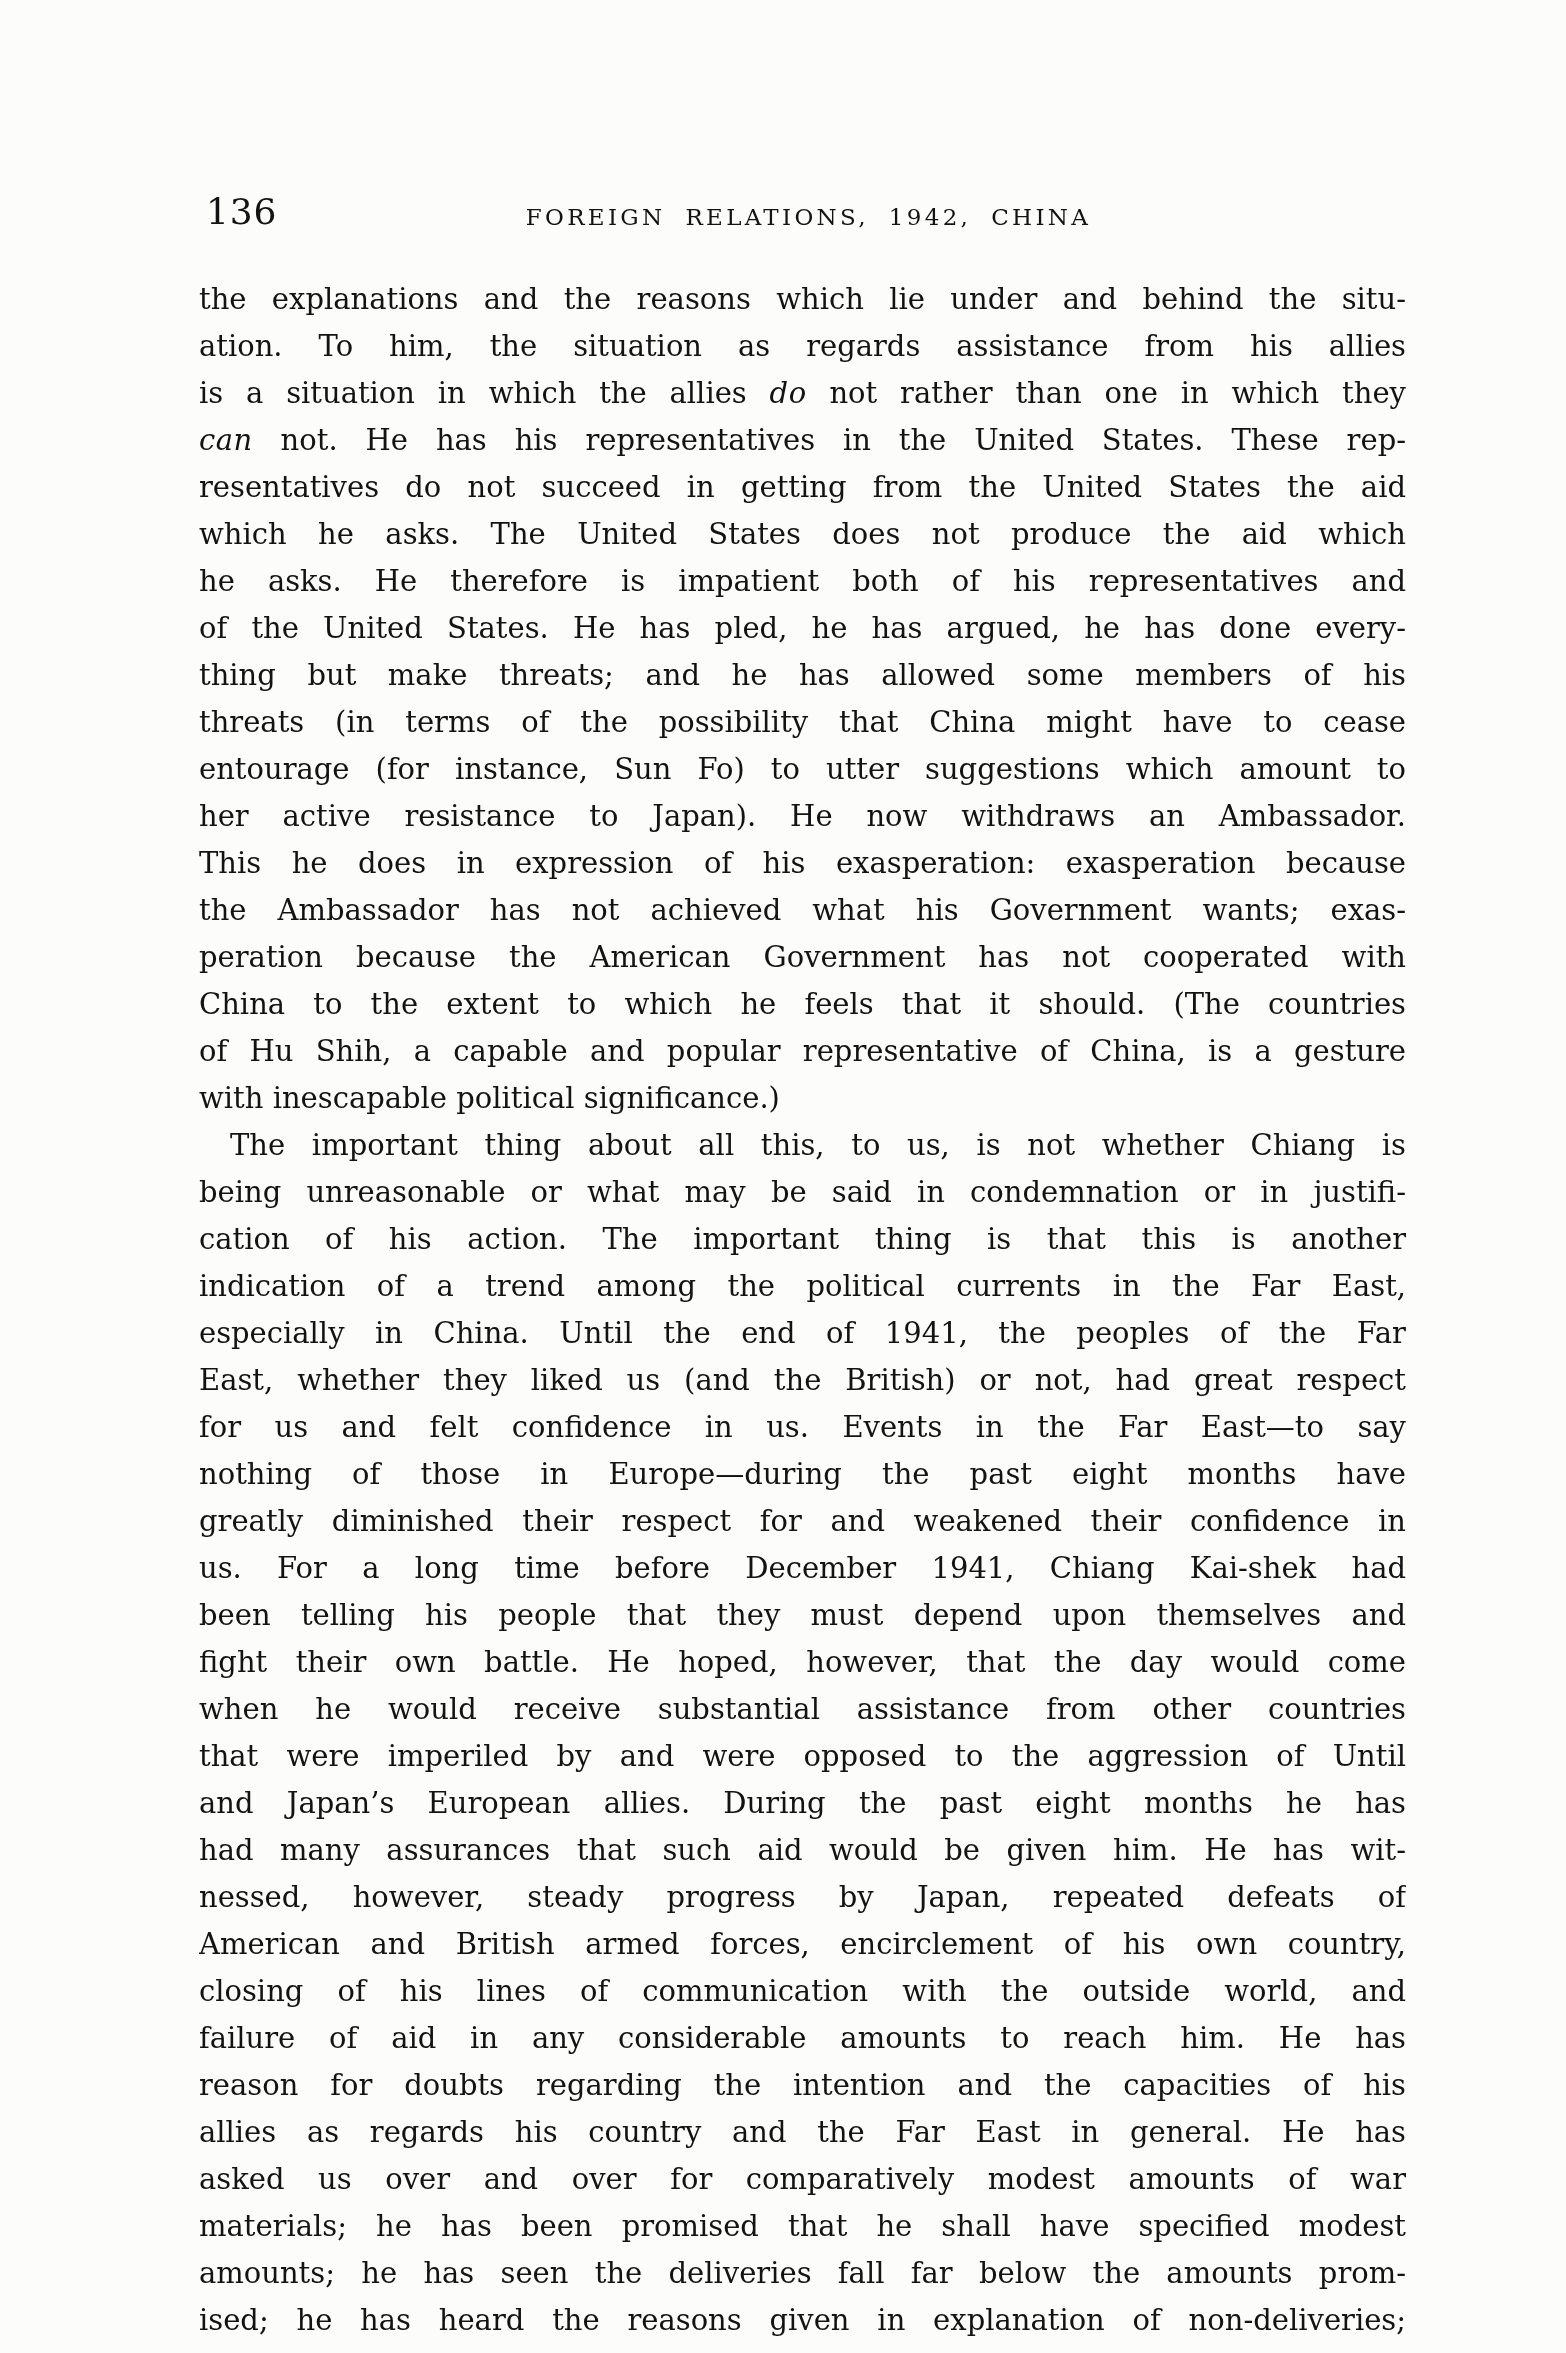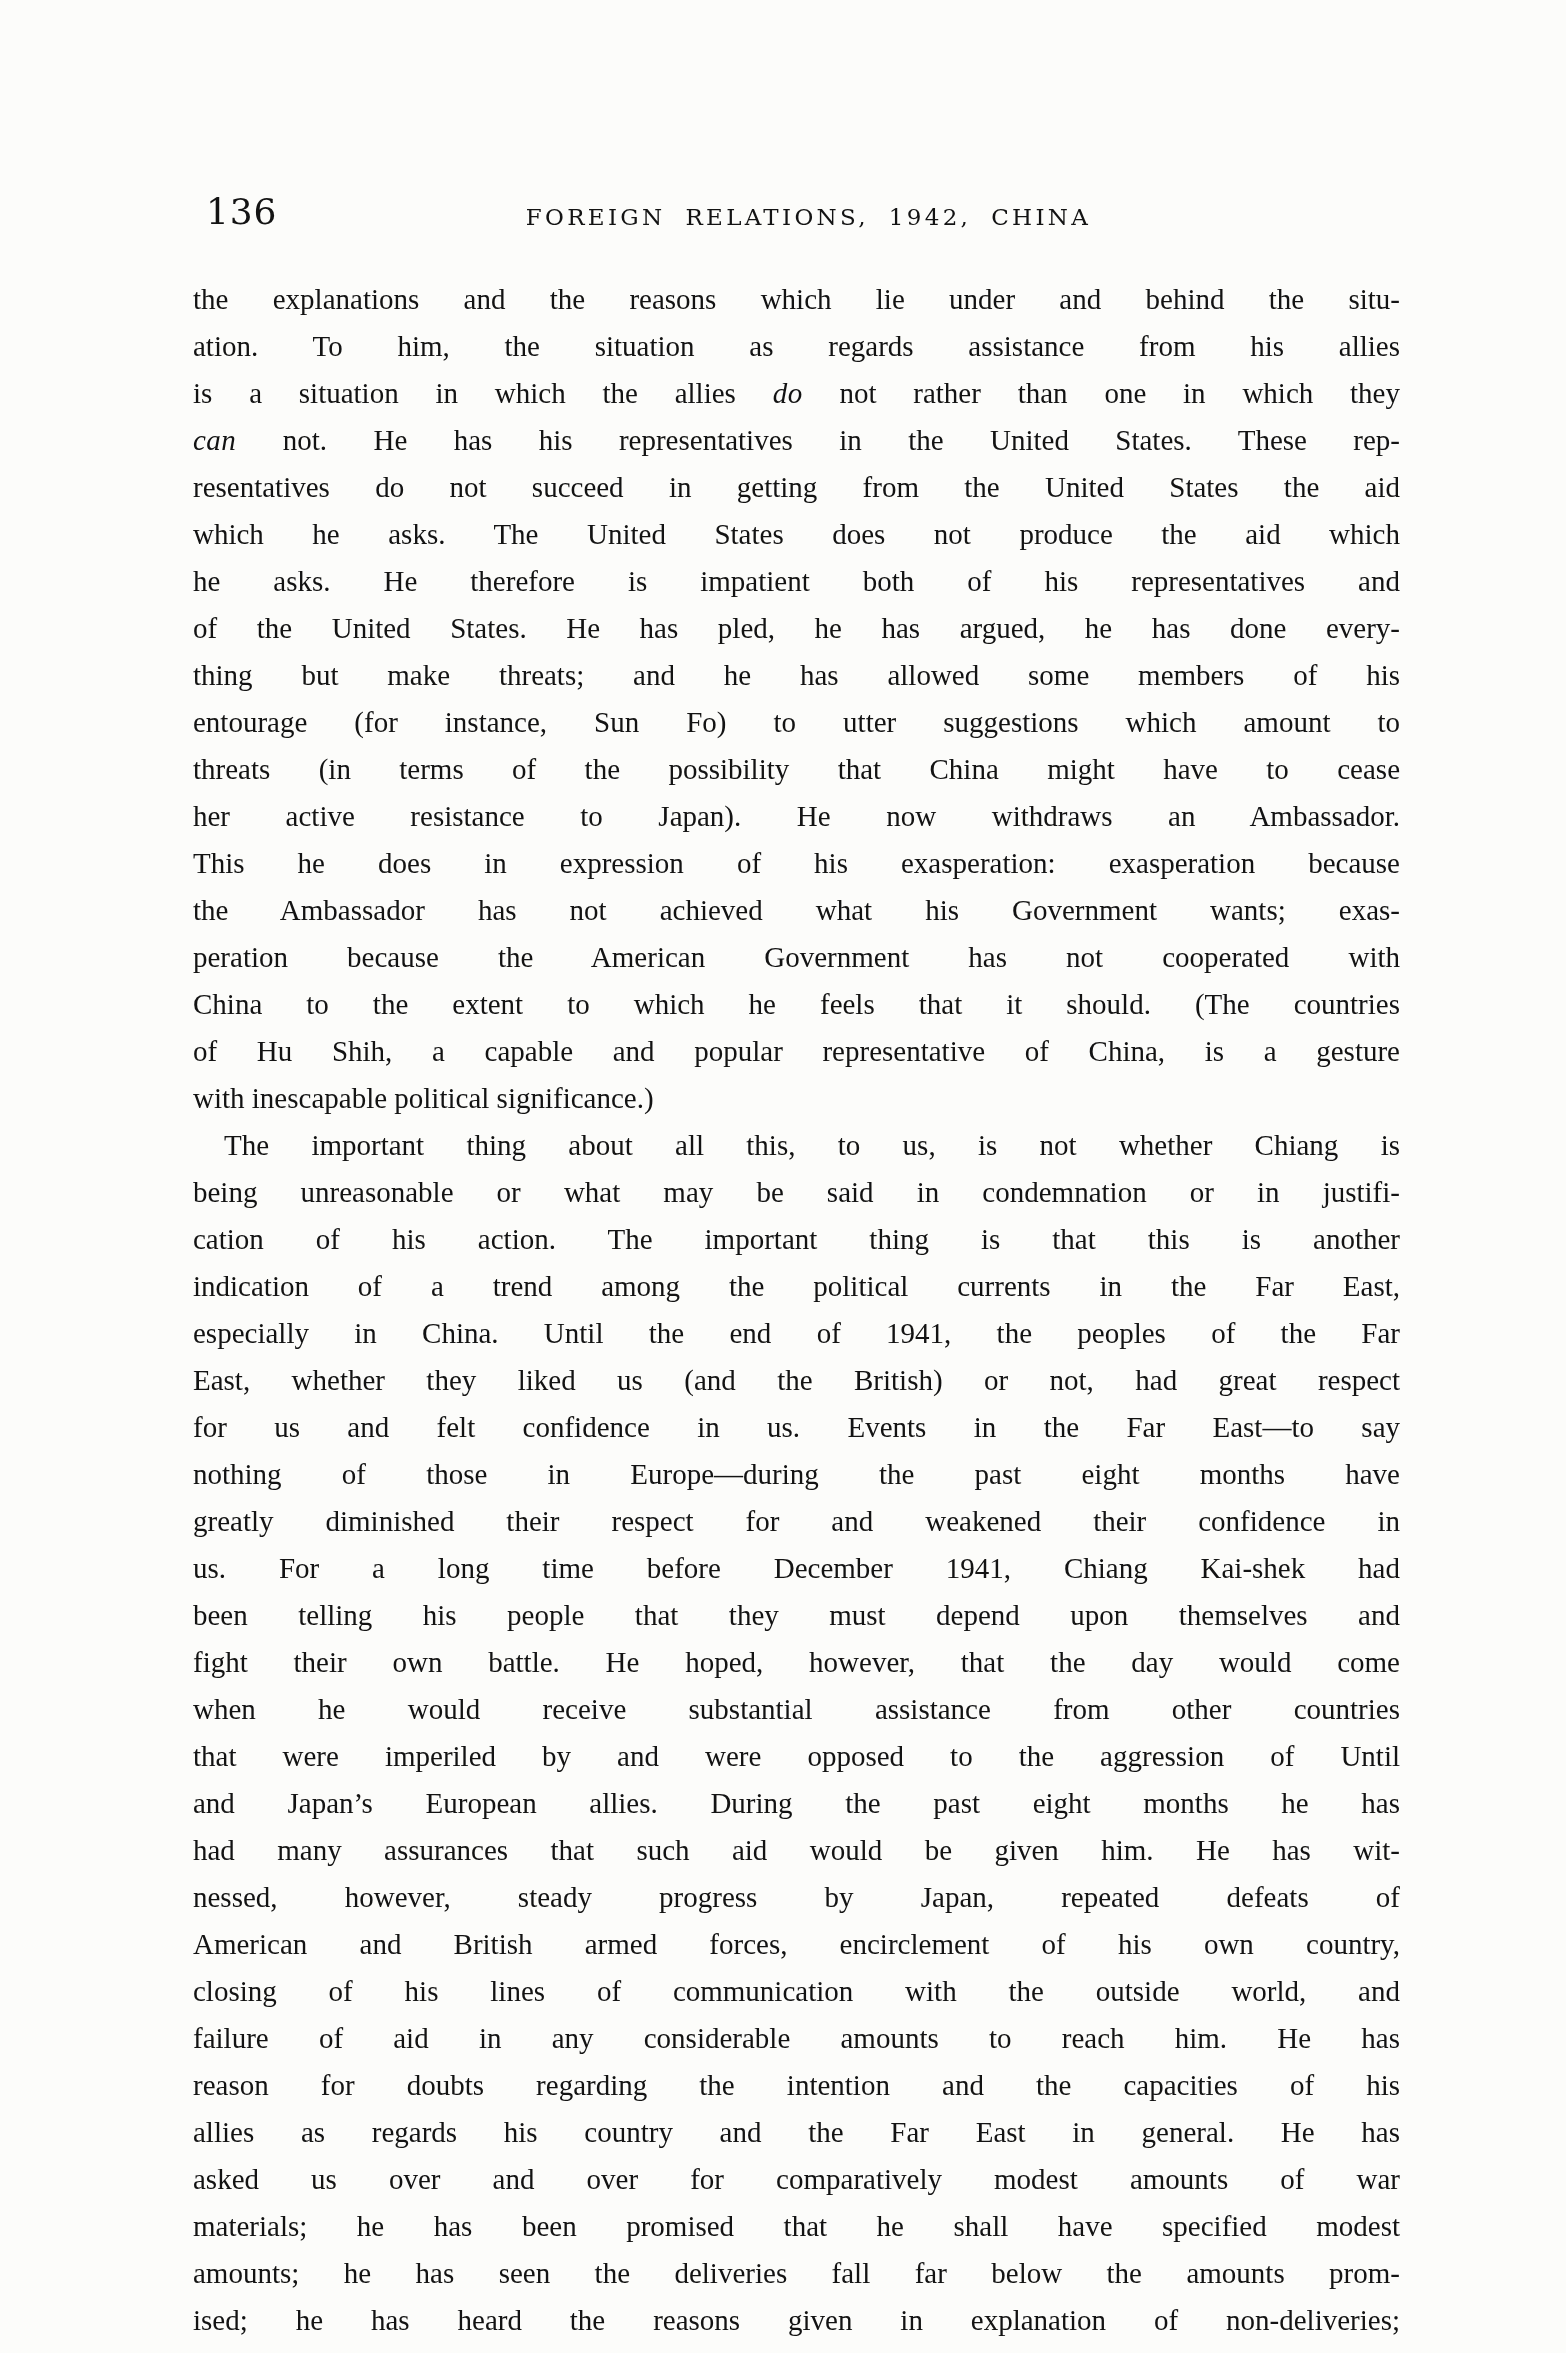--- a/index.html
+++ b/index.html
@@ -33,23 +33,22 @@
     text-align: center;
     font-size: 23px;
     line-height: 29px;
     letter-spacing: 3.3px;
     word-spacing: 9.4px;
     font-weight: 400;
   }
   .body-block {
     position: absolute;
     top: 276px;
-    left: 193px;
+    left: 199px;
     width: 1207px;
-    font-family: Liberation Serif, serif;
   }
   .line {
     height: 47px;
     line-height: 47px;
     font-size: 29px;
     text-align: justify;
     text-align-last: justify;
     overflow: hidden;
   }
   .line.para-end {
@@ -73,22 +72,22 @@
   <div class="body-block">
       <div class="line"><span>the explanations and the reasons which lie under and behind the situ-</span></div>
       <div class="line"><span>ation. To him, the situation as regards assistance from his allies</span></div>
       <div class="line"><span>is a situation in which the allies </span><em>do</em><span> not rather than one in which they</span></div>
       <div class="line"><em>can</em><span> not. He has his representatives in the United States. These rep-</span></div>
       <div class="line"><span>resentatives do not succeed in getting from the United States the aid</span></div>
       <div class="line"><span>which he asks. The United States does not produce the aid which</span></div>
       <div class="line"><span>he asks. He therefore is impatient both of his representatives and</span></div>
       <div class="line"><span>of the United States. He has pled, he has argued, he has done every-</span></div>
       <div class="line"><span>thing but make threats; and he has allowed some members of his</span></div>
+      <div class="line"><span>threats (in terms of the possibility that China might have to cease</span></div>
       <div class="line"><span>entourage (for instance, Sun Fo) to utter suggestions which amount to</span></div>
-      <div class="line"><span>threats (in terms of the possibility that China might have to cease</span></div>
       <div class="line"><span>her active resistance to Japan). He now withdraws an Ambassador.</span></div>
       <div class="line"><span>This he does in expression of his exasperation: exasperation because</span></div>
       <div class="line"><span>the Ambassador has not achieved what his Government wants; exas-</span></div>
       <div class="line"><span>peration because the American Government has not cooperated with</span></div>
       <div class="line"><span>China to the extent to which he feels that it should. (The countries</span></div>
       <div class="line"><span>of Hu Shih, a capable and popular representative of China, is a gesture</span></div>
       <div class="line para-end"><span>with inescapable political significance.)</span></div>
       <div class="line indent"><span>The important thing about all this, to us, is not whether Chiang is</span></div>
       <div class="line"><span>being unreasonable or what may be said in condemnation or in justifi-</span></div>
       <div class="line"><span>cation of his action. The important thing is that this is another</span></div>

